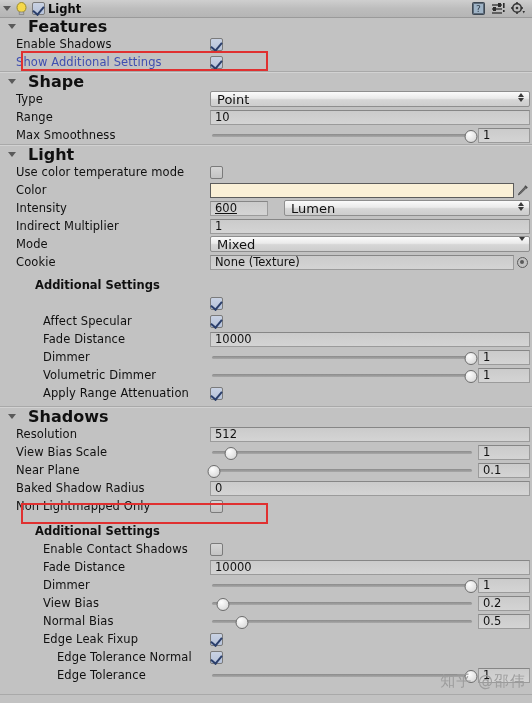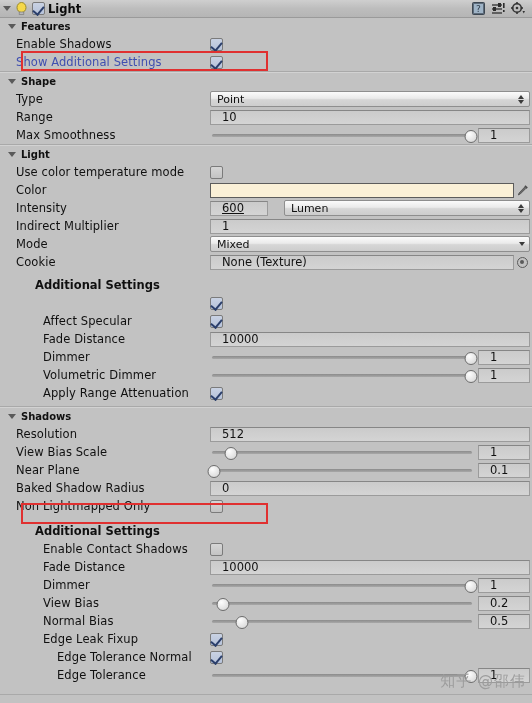--- a/index.html
+++ b/index.html
@@ -49,22 +49,22 @@
   
   .fold {
     height: 17px;
     display: flex;
     align-items: center;
     padding-left: 8px;
     box-sizing: border-box;
   }
   .fold .lbl {
     font-weight: bold;
-    font-size: 10px;
-    margin-left: 5px;
+    font-size: 16px;
+    margin-left: 12px;
   }
   .sep {
     height: 1px;
     background: #a9a9a9;
     border-bottom: 1px solid #d2d2d2;
     margin: 0;
   }
   .subhead {
     height: 19px;
     display: flex;
@@ -128,41 +128,40 @@
 
   
   .tf {
     height: 15px;
     box-sizing: border-box;
     border: 1px solid #9b9b9b;
     border-top-color: #868686;
     background: linear-gradient(to bottom, #cbcbcb, #d4d4d4);
     display: flex;
     align-items: center;
-    padding: 0 11px;
+    padding: 0 4px;
     font-size: 11.5px;
     color: #111;
     overflow: hidden;
     white-space: nowrap;
   }
   .tf.wide { flex: 1 1 auto; }
   .tf.num  { width: 58px; flex: 0 0 58px; text-decoration: underline; }
   .tf.sldnum { width: 52px; flex: 0 0 52px; margin-left: 2px; }
 
   
   .dd {
     height: 16px;
     box-sizing: border-box;
     border: 1px solid #8e8e8e;
     border-radius: 2px;
     background: linear-gradient(to bottom, #fbfbfb 0%, #eaeaea 45%, #d6d6d6 55%, #cdcdcd 100%);
     display: flex;
-    align-items: center;
     padding: 0 4px 0 6px;
-    font-size: 11px;
+    font-size: 13px;
     position: relative;
   }
   .dd.wide { flex: 1 1 auto; }
   .dd .ddtxt { flex: 1 1 auto; white-space: nowrap; overflow: hidden; }
   .dd .updown {
     width: 7px; height: 11px;
     flex: 0 0 auto;
     position: relative;
   }
   .dd .updown::before, .dd .updown::after {

